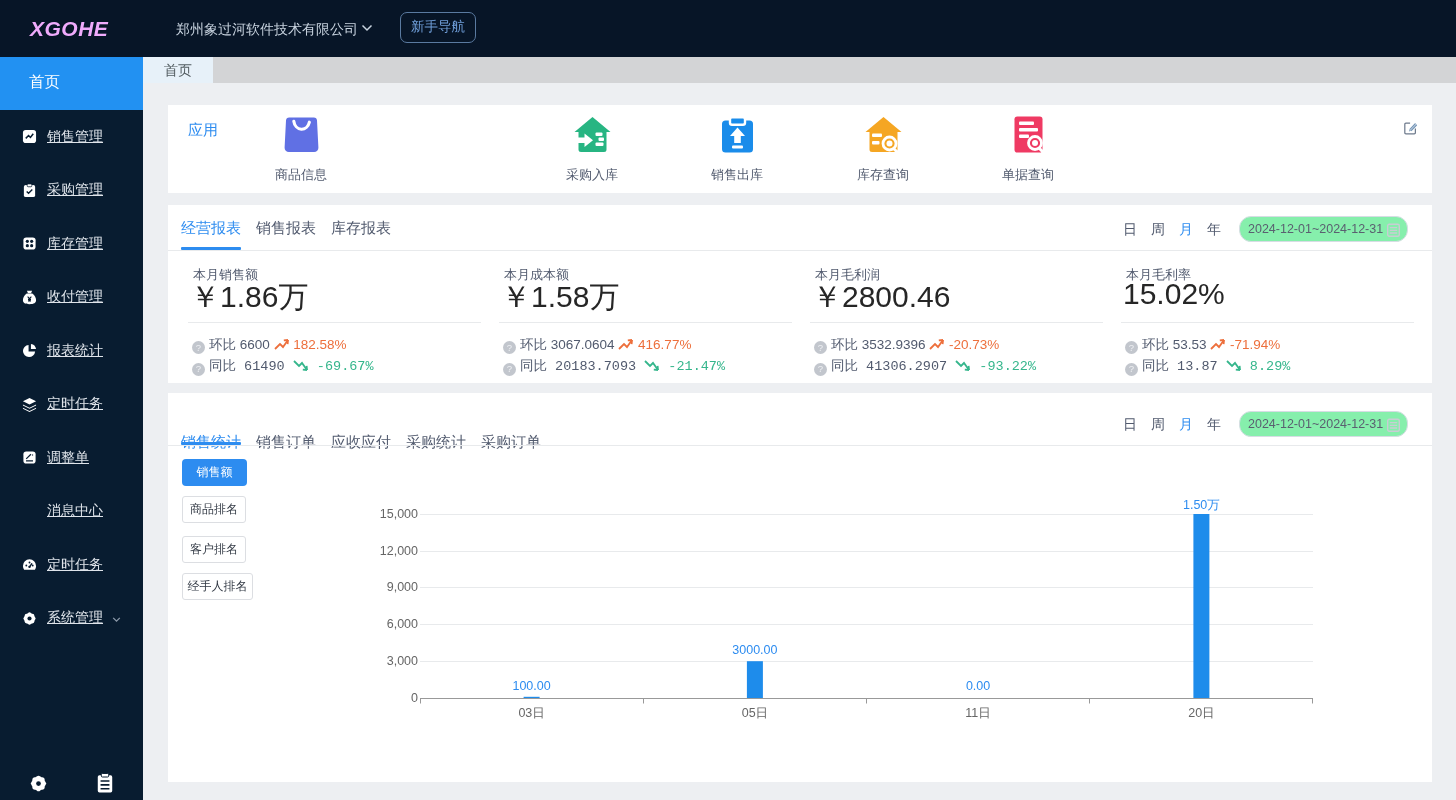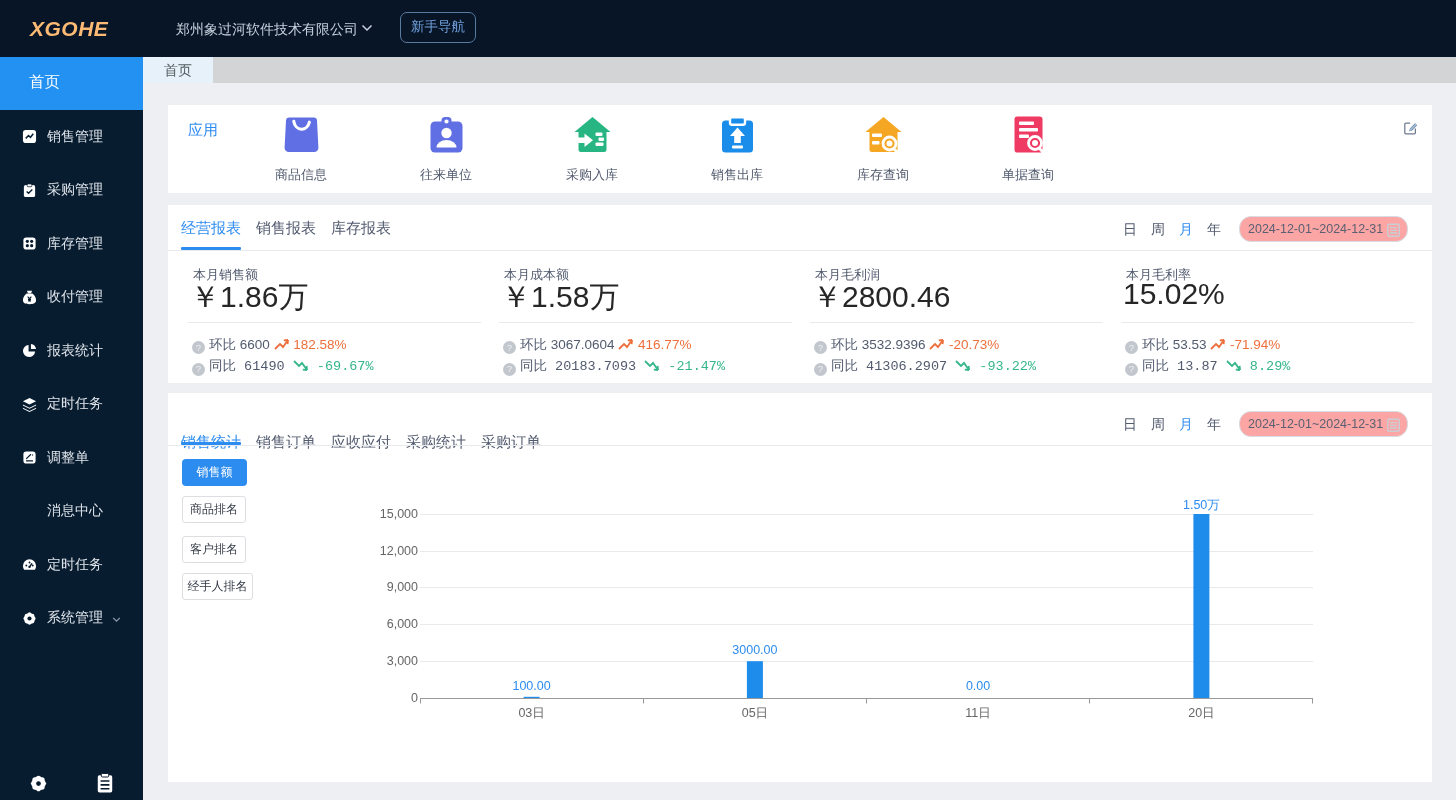--- a/index.html
+++ b/index.html
@@ -1,48 +1,48 @@
 <!DOCTYPE html>
 <html><head>
 <meta charset="utf-8">
 <style>
 * { margin:0; padding:0; box-sizing:border-box; }
 html,body { width:1456px; height:800px; overflow:hidden; font-family:"Liberation Sans",sans-serif; background:#edeff2; }
 .header { position:absolute; left:0; top:0; width:1456px; height:57px; background:#071527; z-index:5; }
-.logo { position:absolute; left:30px; top:17px; color:#fdba74; font-size:21px; font-weight:bold; font-style:italic; letter-spacing:0.5px; }
+.logo { position:absolute; left:30px; top:17px; color:#f0abfc; font-size:21px; font-weight:bold; font-style:italic; letter-spacing:0.5px; }
 .company { position:absolute; left:176px; top:21px; color:#c8d3df; font-size:14px; }
 .chevron { position:absolute; left:361px; top:22px; width:12px; height:12px; }
 .chevron svg { display:block; }
 .nav-btn { position:absolute; left:400px; top:12px; width:76px; height:31px; border:1.5px solid #5a7aa0; border-radius:7px; color:#6f9ed9; font-size:13.5px; text-align:center; line-height:28px; }
 .sidebar { position:absolute; left:0; top:57px; width:143px; height:743px; background:#081c30; }
 .side-active { position:absolute; left:0; top:0; width:143px; height:53px; background:#2291f2; color:#fff; font-size:15.5px; line-height:50px; padding-left:29px; }
 .menu-item { position:absolute; left:0; width:143px; height:53px; color:#dfe4ea; font-size:14px; }
 .menu-item .mi-icon { position:absolute; left:22px; top:19px; width:15px; height:15px; }
-.menu-item .mi-text { position:absolute; left:47px; top:50%; transform:translateY(-50%); }
+.menu-item .mi-text { position:absolute; left:47px; top:50%; transform:translateY(-50%);text-decoration:underline; }
 .tabbar { position:absolute; left:143px; top:57px; width:1313px; height:26px; background:#d3d4d6; }
 .tab-active { position:absolute; left:0; top:0; width:70px; height:26px; background:#e7f1f9; color:#525c60; font-size:14px; text-align:center; line-height:26px; }
 .content { position:absolute; left:143px; top:83px; width:1371px; height:717px; background:#edeff2; }
 .card { position:absolute; left:25px; width:1264px; background:#fff; }
 .card1 { top:22px; height:88px; }
 .card2 { top:122px; height:178px; }
 .card3 { top:310px; height:389px; }
 .app-label { position:absolute; left:20px; top:16px; color:#2d8cf0; font-size:15px; }
 .app-item { position:absolute; top:11px; width:90px; text-align:center; }
 .app-item .aicon { display:inline-block; width:37px; height:37px; }
 .app-item .alabel { margin-top:9px; color:#515a6e; font-size:13px; }
 .edit-icon { position:absolute; right:15px; top:17px; width:13px; height:13px; }
 .tabs-row { position:absolute; left:5.5px; top:0; font-size:15px; color:#515a6e; white-space:nowrap; }
 .card2 .tabs-row { height:45px; line-height:45px; }
 .card3 .tabs-row { height:52px; line-height:58px;margin-top:20px; }
 .tabs-row span { display:inline-block; margin:0 7.5px; }
 .tab-on { color:#2d8cf0; }
 .period { position:absolute; left:941px; top:0; font-size:14px; color:#515a6e; line-height:16px; }
 .period span { margin-left:14px; }
 .period .on { color:#2d8cf0; }
-.dateinput { position:absolute; left:1071px; top:0; width:169px; height:26px; border:1px solid #d7dde4; border-radius:12px; background:#fca5a5; color:#5a6070; font-size:12.5px; line-height:24px; padding-left:8px; }
+.dateinput { position:absolute; left:1071px; top:0; width:169px; height:26px; border:1px solid #d7dde4; border-radius:12px; background:#86efac; color:#5a6070; font-size:12.5px; line-height:24px; padding-left:8px; }
 .dateinput svg.cal { position:absolute; right:7px; top:6px; }
 .statcol { position:absolute; top:61px; width:293px; }
 .stat-label { color:#515a6e; font-size:13px; height:15px; }
 .stat-num { position:absolute; left:-3px; top:11px; color:#262626; font-size:30px; }
 .stat-hr { position:absolute; left:-5px; top:56px; width:293px; border-top:1px solid #e8eaec; }
 .stat-row { position:absolute; left:-1px; color:#515a6e; font-size:13.5px; height:16px; white-space:nowrap; }
 .stat-row.r1 { top:70px; }
 .stat-row.r2 { top:91px;font-family:Liberation Mono, monospace; }
 .qmark { display:inline-block; width:13px; height:13px; border-radius:50%; background:#c2c6cd; color:#eef0f3; font-size:9.5px; text-align:center; line-height:13px; vertical-align:-2px; margin-right:4px; }
 .orange { color:#ed6f3c; }
@@ -163,30 +163,20 @@
 <div class="content">
   <div class="card card1" id="card1">
     <div class="app-label">应用</div>
     <div class="app-item" style="left:88px;">
       <svg class="aicon" viewBox="0 0 37 37">
         <path d="M6.2 1.5 h24.6 a3.2 3.2 0 0 1 3.2 3 l1.4 26.9 a4.3 4.3 0 0 1 -4.3 4.6 h-25.2 a4.3 4.3 0 0 1 -4.3 -4.6 l1.4 -26.9 a3.2 3.2 0 0 1 3.2 -3 z" fill="#6070e4"></path>
         <path d="M10.8 5.2 a8 9.6 0 0 0 15.6 1" stroke="#fff" stroke-width="3.1" fill="none" stroke-linecap="round"></path>
       </svg>
       <div class="alabel">商品信息</div>
     </div>
-    <div class="app-item" style="left:233px;">
-      <svg class="aicon" viewBox="0 0 37 37">
-        <rect x="2.5" y="5.5" width="32" height="31" rx="4.5" fill="#6070e4"></rect>
-        <rect x="13.5" y="1" width="10" height="9" rx="3.5" fill="#6070e4"></rect>
-        <circle cx="18.5" cy="5.5" r="2.1" fill="#fff"></circle>
-        <circle cx="18.5" cy="17" r="5.2" fill="#fff"></circle>
-        <path d="M8.5 31.5 a10 7.5 0 0 1 20 0 z" fill="#fff"></path>
-      </svg>
-      <div class="alabel">往来单位</div>
-    </div>
     <div class="app-item" style="left:379px;">
       <svg class="aicon" viewBox="0 0 37 37">
         <path d="M18.5 1 L36.5 16 h-4 v17.5 a2.5 2.5 0 0 1 -2.5 2.5 h-23 a2.5 2.5 0 0 1 -2.5 -2.5 v-17.5 h-4 z" fill="#27b582"></path>
         <path d="M2.5 21.5 h8 v-4 l8.5 6.8 -8.5 6.8 v-4 h-8 z" fill="#fff"></path>
         <rect x="21.5" y="16.5" width="7" height="3.4" rx="1" fill="#fff"></rect>
           <rect x="24.5" y="21.5" width="5.5" height="3.4" rx="1" fill="#fff"></rect>
           <rect x="21.5" y="26.5" width="8" height="3.4" rx="1" fill="#fff"></rect>
       </svg>
       <div class="alabel">采购入库</div>
     </div>

